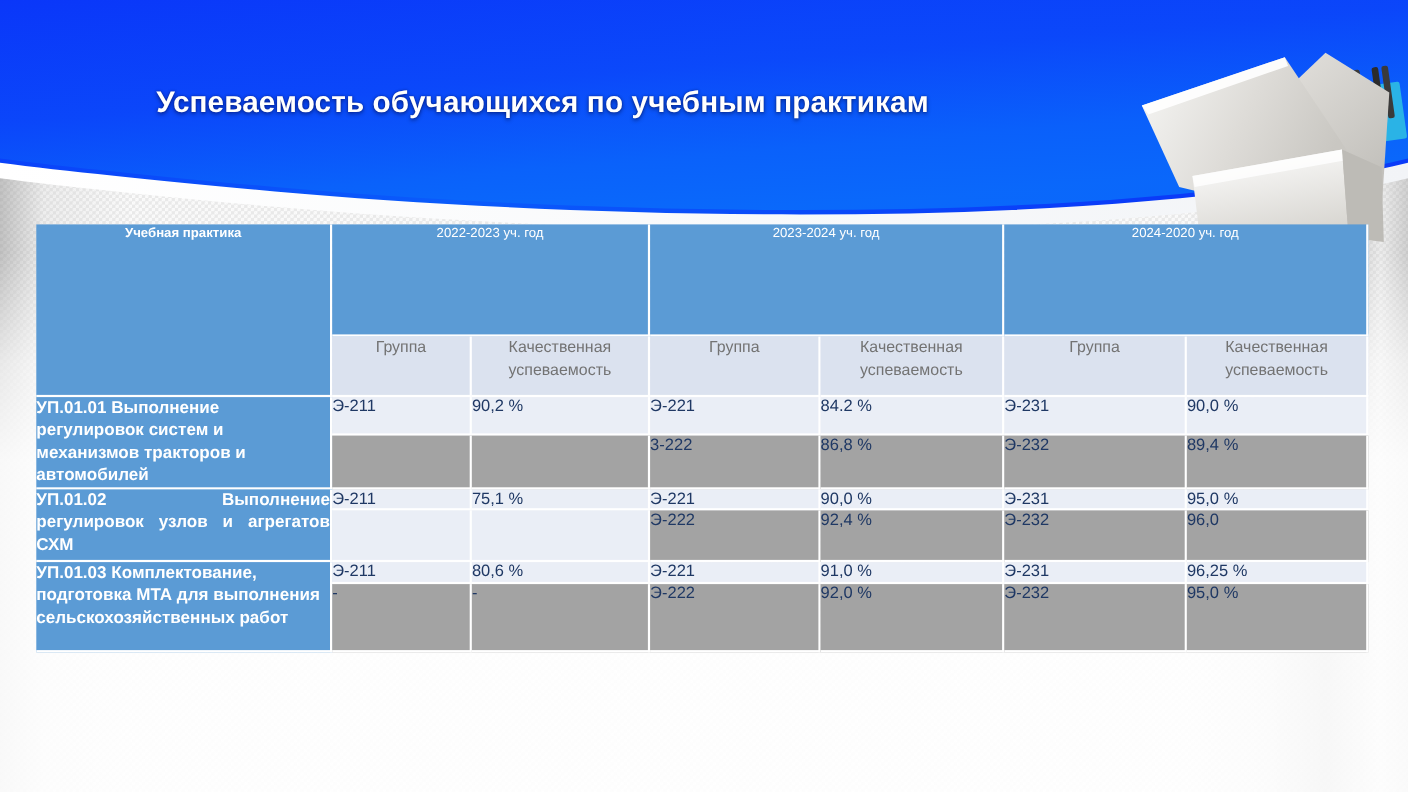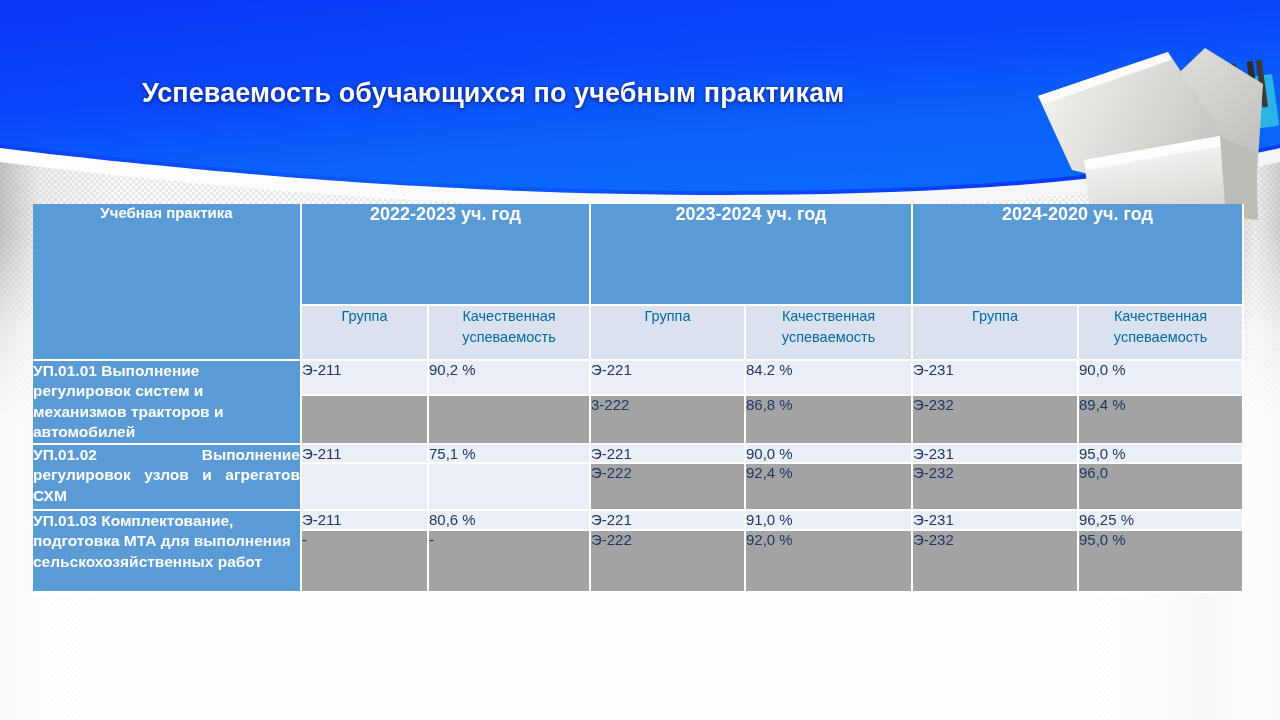--- a/index.html
+++ b/index.html
@@ -64,29 +64,29 @@
     border-collapse:separate;border-spacing:0;width:1211px;
     table-layout:fixed;
   }
   table.grid td{
     border-right:2px solid #ffffff;
     border-bottom:2px solid #ffffff;
     vertical-align:top;
     padding:0;
   }
   .hdr-main{
-    background:#5b9bd5;color:#ffffff;font-weight:bold;font-size:18px;
+    background:#5b9bd5;color:#ffffff;font-weight:normal;font-size:12px;
     text-align:center;vertical-align:middle;
   }
   .hdr-first{
-    background:#5b9bd5;color:#ffffff;font-weight:bold;font-size:15px;
+    background:#5b9bd5;color:#ffffff;font-weight:bold;font-size:12px;
     text-align:center;vertical-align:middle;
   }
   .hdr-sub{
-    background:#dbe2ef;color:#0369a1;font-size:14.5px;
+    background:#dbe2ef;color:#737373;font-size:14.5px;
     text-align:center;vertical-align:middle;line-height:1.45;
     padding:5px 4px;
   }
   td.prac{
     background:#5b9bd5;color:#ffffff;font-weight:bold;font-size:15.5px;
     line-height:1.32;padding:5px 6px 5px 6px;
     vertical-align:top;
   }
   td.prac.justify{text-align:justify;text-align-last:left;}
   td.cell{

